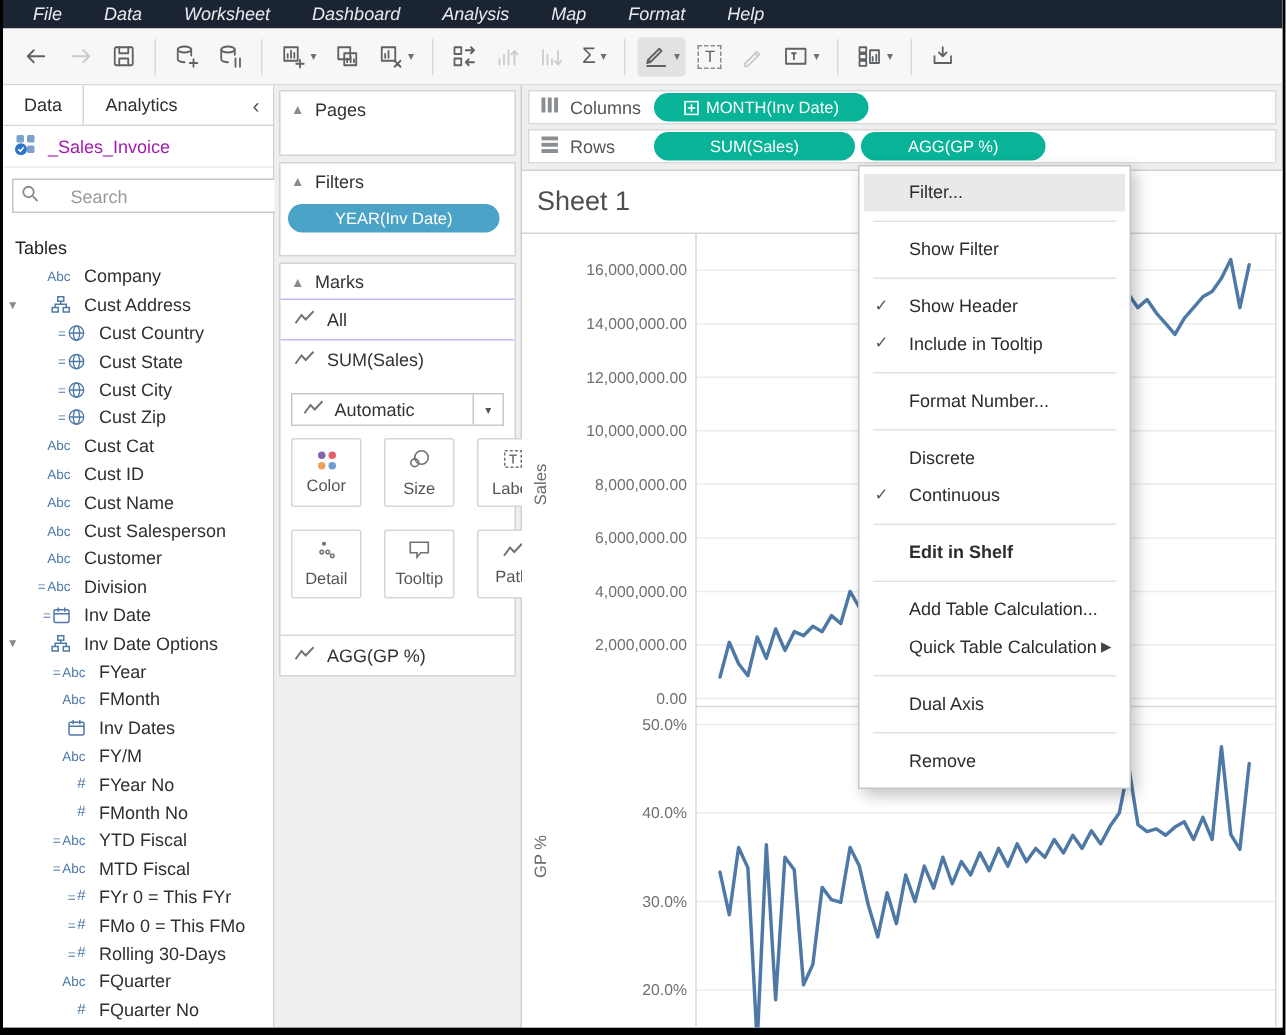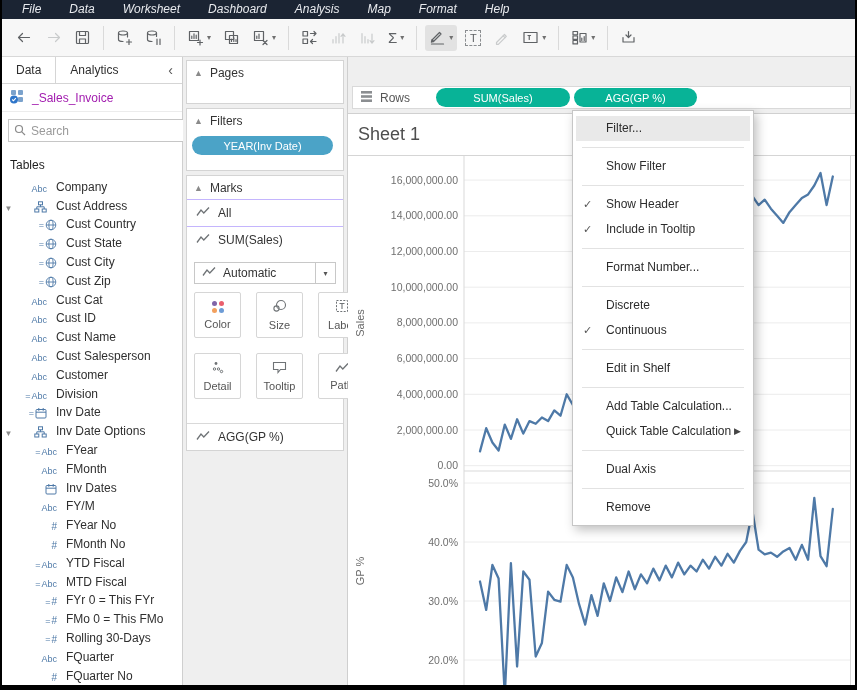--- a/index.html
+++ b/index.html
@@ -22,28 +22,28 @@
   .tlabel-box{width:16px;height:16px;border:1px dashed #8a8d90;color:#5f6265;font-size:11px;display:flex;align-items:center;justify-content:center}
 
   
   .data-pane{position:absolute;left:0;top:57px;width:181px;bottom:0;background:#fff;border-right:1px solid #cfcfcf}
   .tabs{height:27px;border-bottom:1px solid #d5d5d5;display:flex;align-items:stretch}
   .tab{font-size:12px;color:#2e2e2e;padding:0 14px;line-height:26px}
   .tab.active{border-right:1px solid #d5d5d5;background:#fff}
   .collapse{margin-left:auto;padding:0 9px;color:#555;font-size:14px;line-height:26px}
   .datasource{height:28px;display:flex;align-items:center;padding-left:8px;border-bottom:1px solid #ececec;font-size:12px;color:#a21caf;gap:7px}
   .searchrow{height:37px;display:flex;align-items:center;padding:0 5px 0 6px}
-  .searchbox{flex:1;height:23px;border:1px solid #c6c6c6;display:flex;align-items:center;padding:0 5px;gap:5px;background:#fff}
+  .searchbox{flex:1;height:23px;border:1px solid #c6c6c6;display:flex;align-items:center;padding:0 5px;gap:21px;background:#fff}
   .searchbox input{border:none;outline:none;flex:1;min-width:10px;font-size:12px;color:#333;background:transparent}
   .searchbox input::placeholder{color:#9a9a9a}
   .funnel{display:flex;align-items:center;gap:2px;border-left:1px solid #e4e4e4;padding-left:5px;height:16px}
   .viewmenu{padding:0 7px;color:#666;font-size:9px}
   .tables-label{font-size:12px;color:#1f1f1f;padding:9px 0 4px 8px}
   .field-list{position:absolute;top:118px;bottom:0;left:0;right:0;overflow:hidden}
-  .field{height:18.8px;display:flex;align-items:flex-end;font-size:12px;color:#2f2f2f}
+  .field{height:18.8px;display:flex;align-items:center;font-size:12px;color:#2f2f2f}
   .f-chev{width:13px;text-align:center;color:#8a8a8a;font-size:8px;flex:0 0 13px}
   .f-icon{width:32px;flex:0 0 32px;display:flex;justify-content:flex-end;align-items:center;color:#4e79a7}
   .f-icon .eq{font-size:9px;color:#4e79a7;margin-right:1px}
   .f-icon .abc{font-size:9px;color:#4e79a7}
   .f-icon .num{font-size:10px;color:#4e79a7}
   .f-label{margin-left:9px;white-space:nowrap}
 
   
   .cards-pane{position:absolute;left:181px;top:57px;width:165px;bottom:0;background:#efefef;border-right:1px solid #cfcfcf;padding:3px 3px 0 3px}
   .card{background:#fff;border:1px solid #d4d4d4;margin-bottom:4px}
@@ -73,21 +73,21 @@
   .pill.p-sum{width:134px}
   .pill.p-agg{width:123px}
   .sheet{position:absolute;left:0;right:0;top:56px;bottom:0;background:#fff;border-top:1px solid #d0d0d0}
   .sheet-title{height:42px;border-bottom:1px solid #d5d5d5;display:flex;align-items:center;padding-left:10px;font-size:18px;color:#4e4e4e}
   #chart-svg{position:absolute;left:0;top:42px}
 
   
   .cmenu{position:absolute;left:570px;top:110px;width:182px;background:#fff;border:1px solid #c6c6c6;box-shadow:3px 4px 10px rgba(0,0,0,.25);padding:5px 0;z-index:10}
   .cm-item{height:25px;line-height:25px;font-size:12px;color:#2c2c2c;position:relative;padding-left:30px;margin:0 3px;white-space:nowrap}
   .cm-item.hl{background:#e9e9e9}
-  .cm-item.bold{font-weight:normal}
+  .cm-item.bold{font-weight:bold}
   .cm-check{position:absolute;left:7px;top:0;color:#555;font-size:11px}
   .cm-sub{position:absolute;right:9px;top:0;font-size:9px;color:#444}
   .cm-sep{height:1px;background:#e2e2e2;margin:6px 9px}
 </style>
 </head>
 <body>
 
 <div class="frame">
  <div class="inner">
 
@@ -587,20 +587,39 @@
       <div class="magg">
             <span class="wave"><svg width="14" height="11" viewBox="0 0 14 11" fill="none" stroke="#6f7376" stroke-width="1.3">
                 <path d="M1 9.5 5 4l2.8 3L13 1.5"></path>
               </svg></span>
             <span>AGG(GP %)</span>
           </div>
     </div>
   </div>
 
   <div class="main">
+    <div class="shelf columns">
+      <div class="shelf-label">
+        <span><svg width="13" height="12" viewBox="0 0 13 12">
+                <rect x="1" y="1" width="2.6" height="10" fill="#8b8e91"></rect>
+                <rect x="5.2" y="1" width="2.6" height="10" fill="#8b8e91"></rect>
+                <rect x="9.4" y="1" width="2.6" height="10" fill="#8b8e91"></rect>
+              </svg></span>
+        <span>Columns</span>
+      </div>
+      <div class="shelf-pills">
+        <div class="pill green p-month" style="background: rgb(8, 179, 151);">
+          <svg width="10" height="10" viewBox="0 0 10 10" fill="none" stroke="#fff" stroke-width="1.1">
+                <rect x="0.7" y="0.7" width="8.6" height="8.6"></rect>
+                <path d="M2.5 5h5M5 2.5v5"></path>
+              </svg>
+          <span>MONTH(Inv Date)</span>
+        </div>
+      </div>
+    </div>
     <div class="shelf rows">
       <div class="shelf-label">
         <span><svg width="13" height="12" viewBox="0 0 13 12">
                 <rect x="1" y="1" width="11" height="2.6" fill="#8b8e91"></rect>
                 <rect x="1" y="5.2" width="11" height="2.6" fill="#8b8e91"></rect>
                 <rect x="1" y="9.4" width="11" height="2.6" fill="#8b8e91"></rect>
               </svg></span>
         <span>Rows</span>
       </div>
       <div class="shelf-pills">

